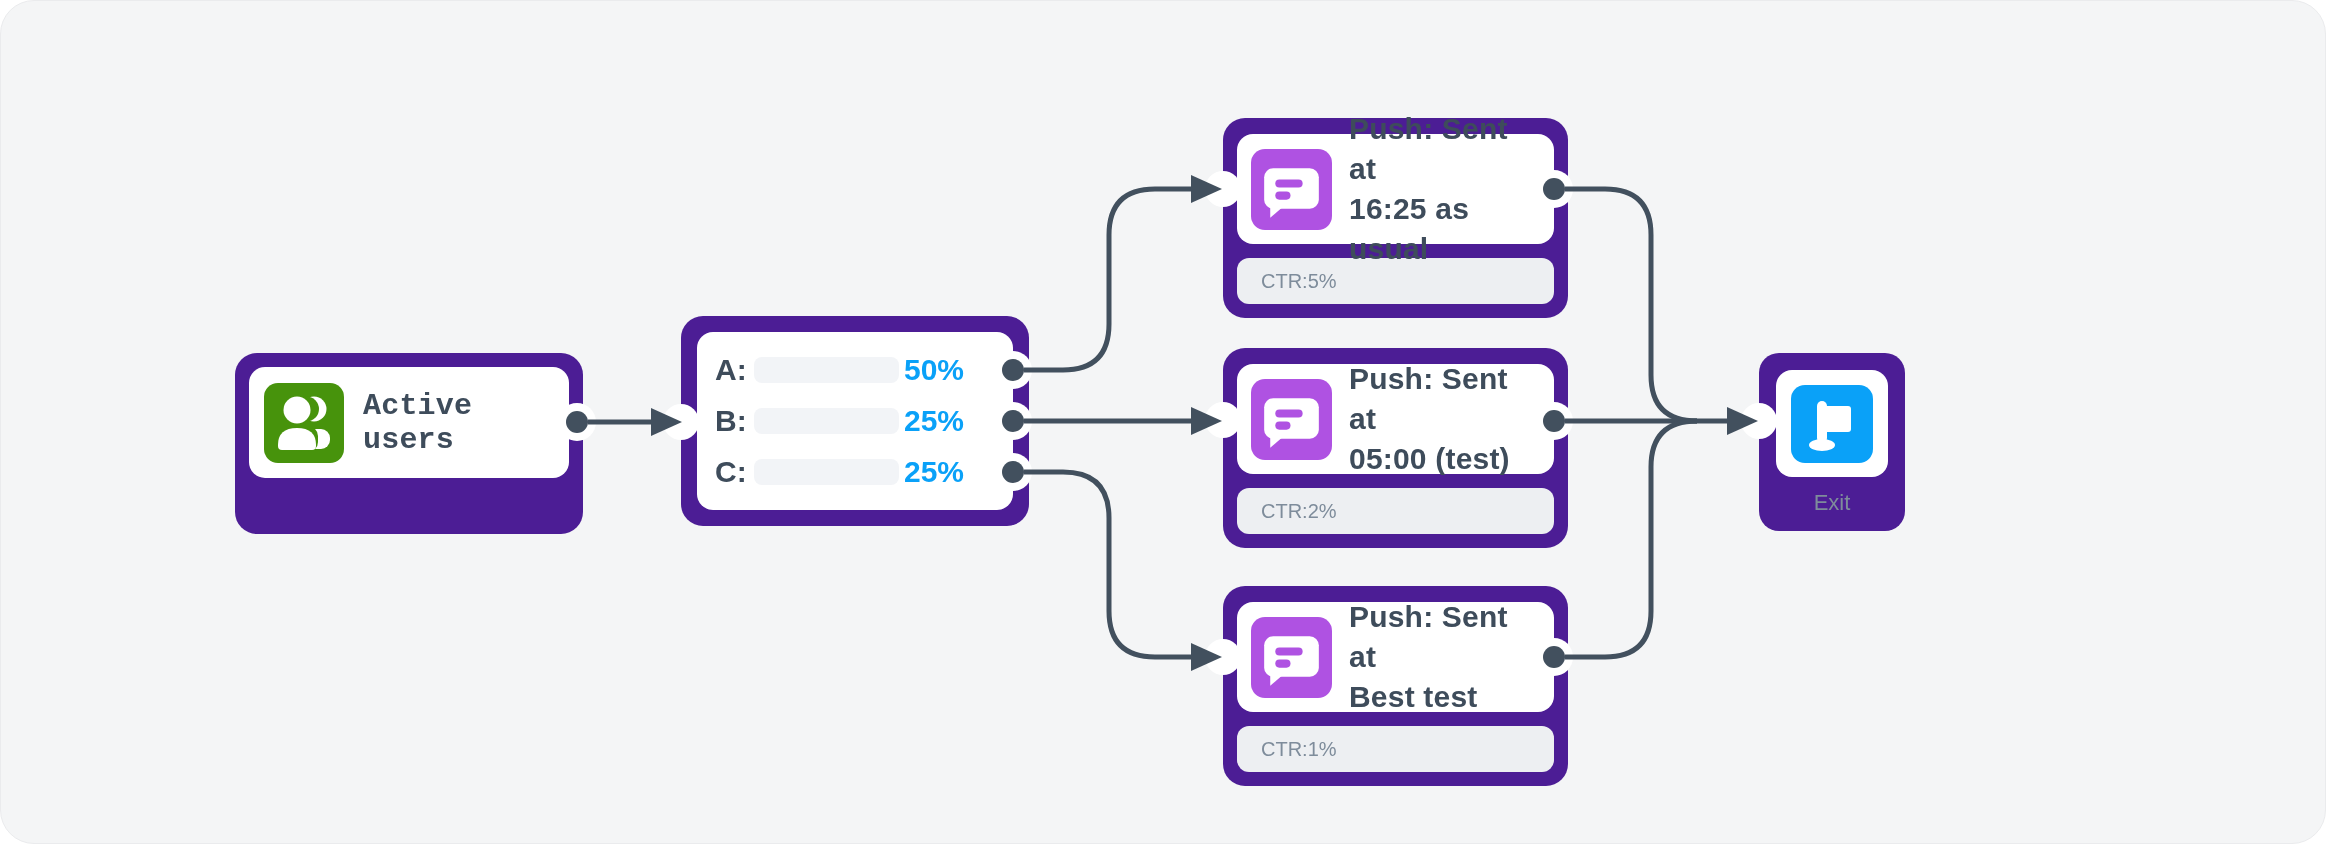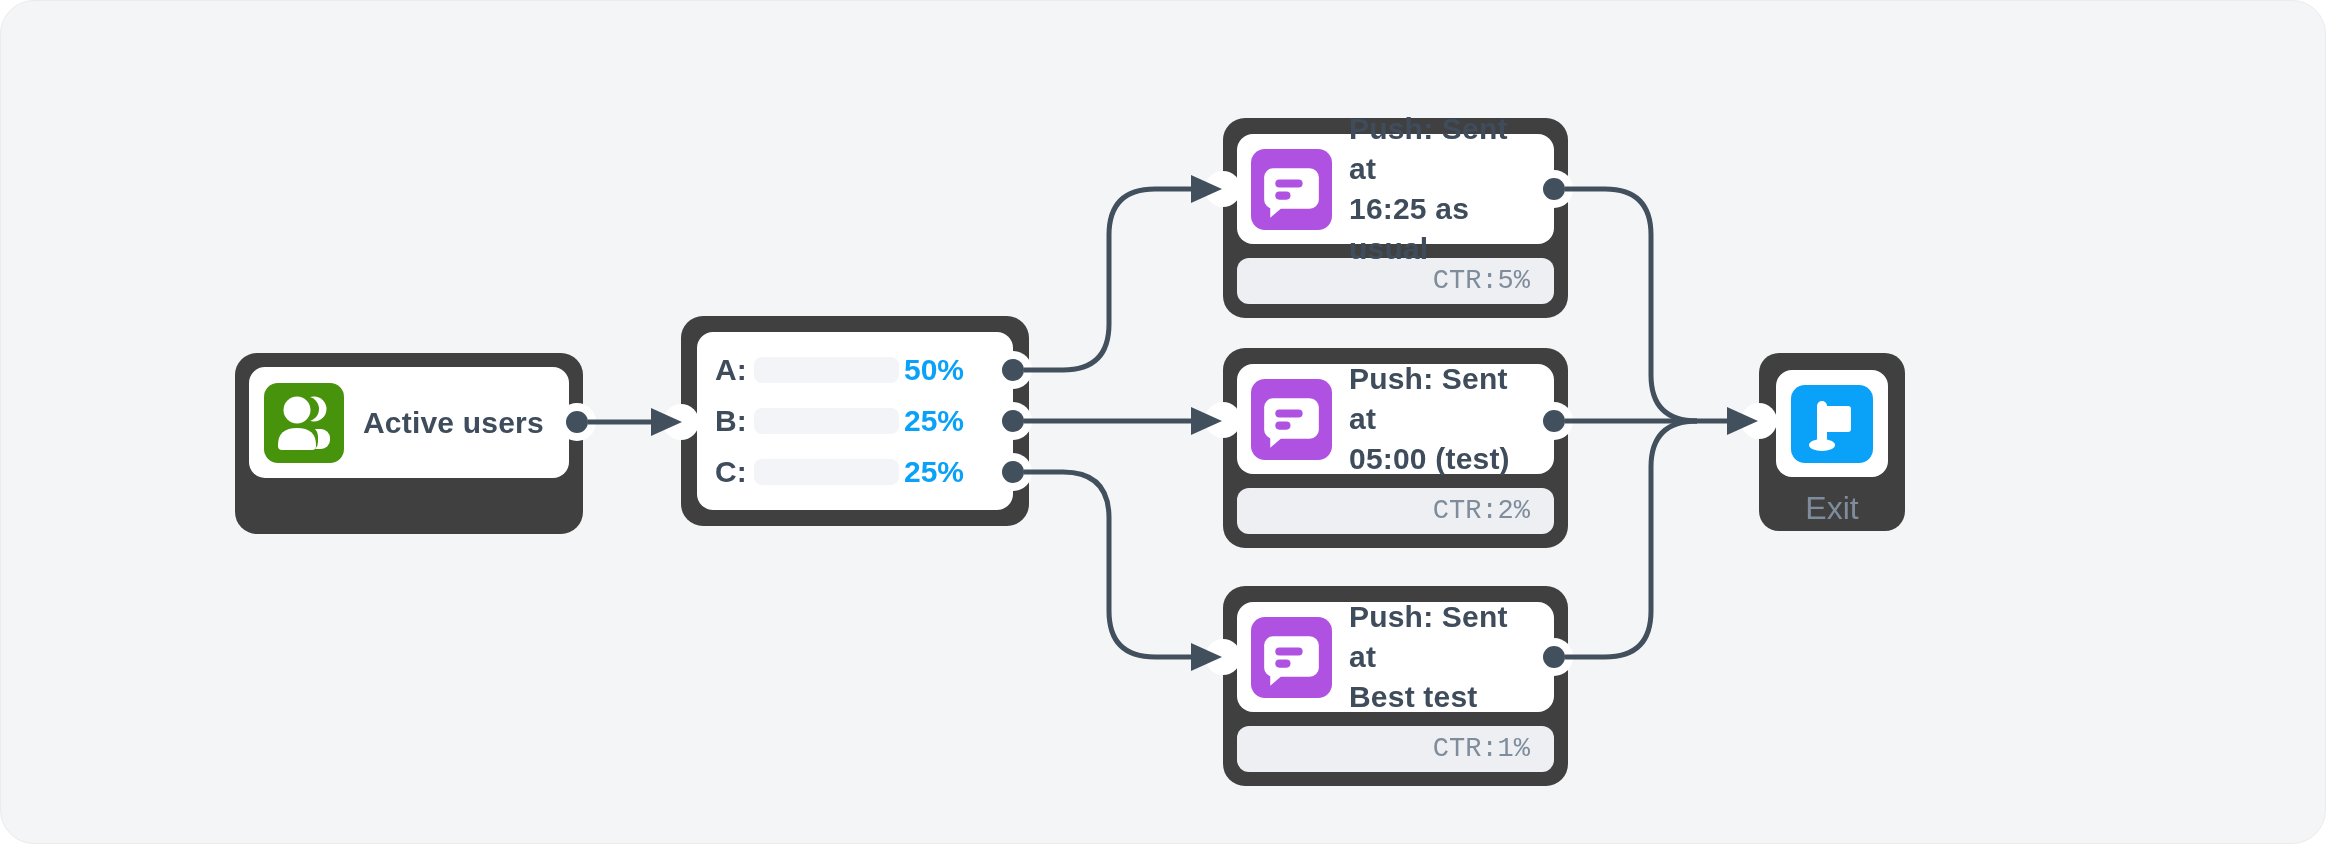--- a/index.html
+++ b/index.html
@@ -2,53 +2,53 @@
 <html><head>
 <meta charset="utf-8">
 <style>
   * { box-sizing: border-box; margin: 0; padding: 0; }
   html, body { width: 2326px; height: 844px; background: #ffffff; font-family: "Liberation Sans", sans-serif; }
   .canvas {
     position: absolute; left: 0; top: 0; width: 2326px; height: 844px;
     background: #F4F5F6; border-radius: 34px; border: 1px solid #EAEBED; overflow: hidden;
   }
   .node {
-    position: absolute; background: #404040; border-radius: 22px; z-index: 1;
+    position: absolute; background: #4c1d95; border-radius: 22px; z-index: 1;
   }
   .card {
     background: #ffffff; border-radius: 16px;
   }
   .icon-tile {
     flex: 0 0 auto; border-radius: 14px; display: flex; align-items: center; justify-content: center;
   }
   
-  .segment-node { left: 234px; top: 352px; width: 348px; height: 181px; padding: 14px 14px 0 14px; }
+  .segment-node { left: 234px; top: 352px; width: 348px; height: 181px; padding: 14px 14px 0 14px; font-family: Liberation Mono, monospace; }
   .segment-card { height: 111px; display: flex; align-items: center; padding: 0 15px; gap: 19px; }
   .segment-title { font-size: 30px; font-weight: 700; color: #3E4C5B; letter-spacing: 0.2px; }
   .segment-subtitle { margin: 13px 0 0 4px; font-size: 27px; color: #8694A3; }
   
   .split-node { left: 680px; top: 315px; width: 348px; height: 210px; padding: 16px; }
   .split-card { height: 178px; display: flex; flex-direction: column; justify-content: center; gap: 15px; padding: 0 0 0 18px; }
   .split-row { display: flex; align-items: center; height: 36px; }
   .split-label { width: 40px; font-size: 30px; font-weight: 700; color: #3E4C5B; }
   .split-bar { width: 151px; height: 26px; background: #F2F4F7; border-radius: 8px; overflow: hidden; }
   .split-bar-fill { height: 100%; background: #0AA1F8; border-radius: 8px 0 0 8px; }
   .split-pct { margin-left: auto; margin-right: 44px; min-width: 70px; text-align: center; font-size: 30px; font-weight: 700; color: #0AA1F8; }
   
   .push-node { left: 1222px; width: 345px; height: 200px; padding: 16px 14px 14px 14px; }
   .push-node-1 { top: 117px; } .push-node-2 { top: 347px; } .push-node-3 { top: 585px; }
   .push-card { height: 110px; display: flex; align-items: center; padding: 0 14px; gap: 17px; }
   .push-icon { width: 81px; height: 81px; background: #AF52E2; }
   .push-title { font-size: 30px; font-weight: 700; color: #3E4C5B; line-height: 40px; letter-spacing: 0.2px; }
-  .ctr-pill { margin-top: 14px; height: 46px; background: #EDEFF2; border-radius: 12px; display: flex; align-items: center; justify-content: flex-end; padding: 0 24px; font-size: 27px; color: #7E8C9B; font-family: Liberation Mono, monospace; }
+  .ctr-pill { margin-top: 14px; height: 46px; background: #EDEFF2; border-radius: 12px; display: flex; align-items: center; justify-content: flex-start; padding: 0 24px; font-size: 20px; color: #7E8C9B; }
   
   .exit-node { left: 1758px; top: 352px; width: 146px; height: 178px; padding: 17px; border-radius: 20px; }
   .exit-card { width: 112px; height: 107px; display: flex; align-items: center; justify-content: center; }
   .exit-icon { width: 82px; height: 78px; background: #0AA1F8; }
-  .exit-label { margin-top: 13px; text-align: center; font-size: 32px; color: #7E8C9B; }
+  .exit-label { margin-top: 13px; text-align: center; font-size: 22px; color: #7E8C9B; }
   .segment-icon { width: 80px; height: 80px; background: #47930C; }
   
   .edges { position: absolute; left: 0; top: 0; z-index: 3; }
 </style>
 </head>
 <body>
 
 <div class="canvas">
 
   <div class="node segment-node">

